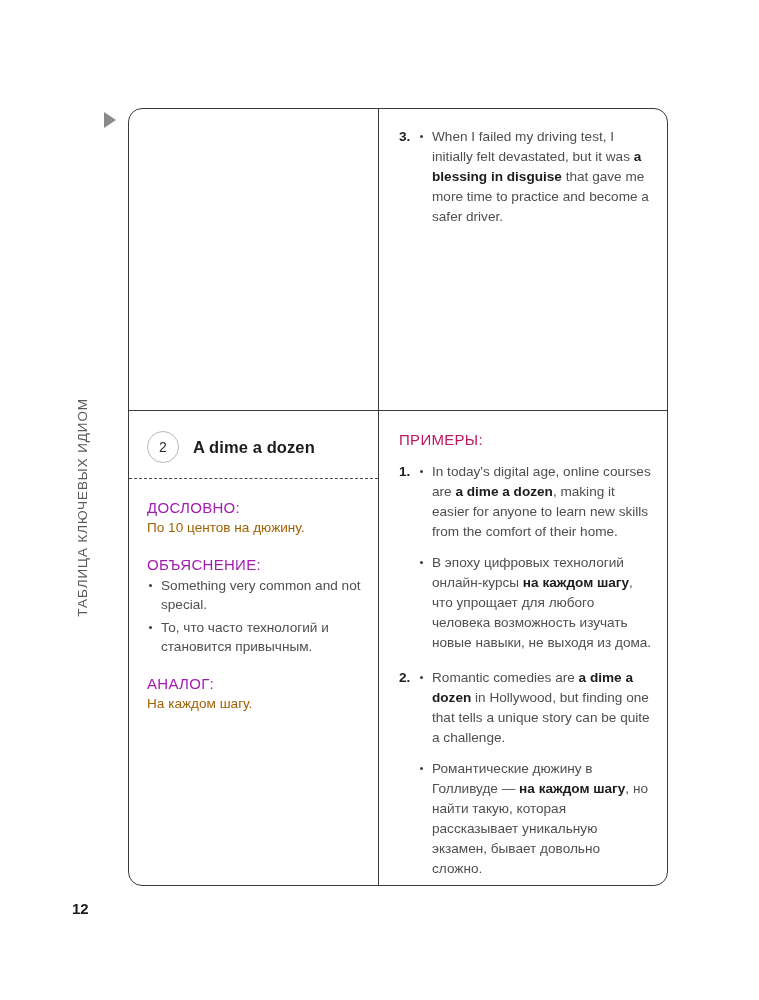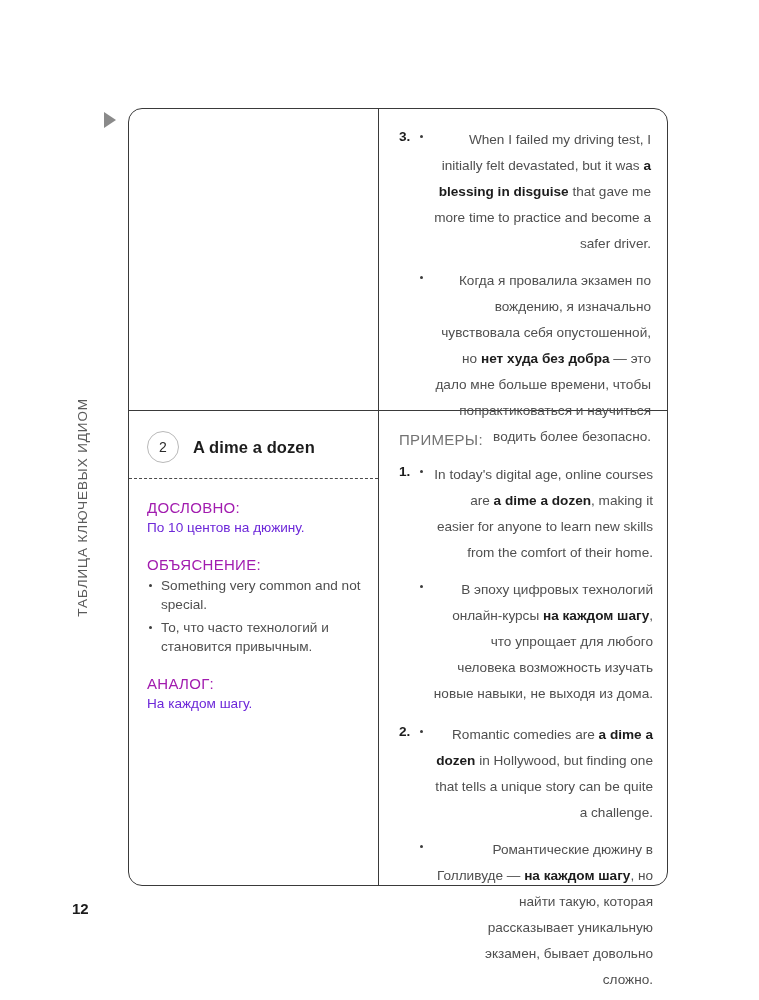--- a/index.html
+++ b/index.html
@@ -126,21 +126,21 @@
     font-size: 15px;
     color: #a21caf;
     letter-spacing: 0.3px;
     margin-top: 18px;
     margin-bottom: 2px;
   }
   .sec-head.first { margin-top: 20px; }
   .sec-body {
     font-size: 13.6px;
     line-height: 19.5px;
-    color: #6d28d9;
+    color: #a16207;
   }
 
   
   ul.b {
     list-style: none;
     margin: 3px 0 0 0;
     padding: 0;
   }
   ul.b > li {
     position: relative;
@@ -158,21 +158,21 @@
     top: 8px;
     width: 3.4px;
     height: 3.4px;
     border-radius: 50%;
     background: #3c3c3c;
   }
 
   
   .examples-head {
     font-size: 15px;
-    color: #737373;
+    color: #be185d;
     letter-spacing: 0.3px;
     margin: 2px 0 14px 0;
   }
   .ex-item {
     display: flex;
     margin-bottom: 15px;
   }
   .ex-num {
     font-size: 13.6px;
     font-weight: bold;
@@ -180,24 +180,23 @@
     width: 19px;
     min-width: 19px;
     line-height: 19.5px;
     padding-top: 0px;
   }
   .ex-lines { flex: 1; }
   .ex-line {
     position: relative;
     padding-left: 14px;
     font-size: 13.6px;
-    line-height: 26px;
+    line-height: 20px;
     color: #4f4f4f;
     margin-bottom: 11px;
-    text-align: right;
   }
   .ex-line:last-child { margin-bottom: 0; }
   .ex-line::before {
     content: "";
     position: absolute;
     left: 2px;
     top: 8px;
     width: 3.4px;
     height: 3.4px;
     border-radius: 50%;
@@ -229,21 +228,20 @@
   <div class="col-divider"></div>
   <div class="row-divider"></div>
 
   <div class="cell cell-r1c1"></div>
 
   <div class="cell cell-r1c2">
     <div class="ex-item">
       <div class="ex-num">3.</div>
       <div class="ex-lines">
         <div class="ex-line"><span>When I failed my driving test, I initially felt devastated, but it was </span><b>a blessing in disguise</b><span> that gave me more time to practice and become a safer driver.</span></div>
-        <div class="ex-line"><span>Когда я провалила экзамен по вождению, я изначально чувствовала себя опустошенной, но </span><b>нет худа без добра</b><span> — это дало мне больше времени, чтобы попрактиковаться и научиться водить более безопасно.</span></div>
       </div>
     </div>
   </div>
 
   <div class="cell cell-r2c1">
     <div class="headword-row">
       <div class="num-badge">2</div>
       <div class="headword">A dime a dozen</div>
     </div>
     <div class="dashed-sep"></div>

